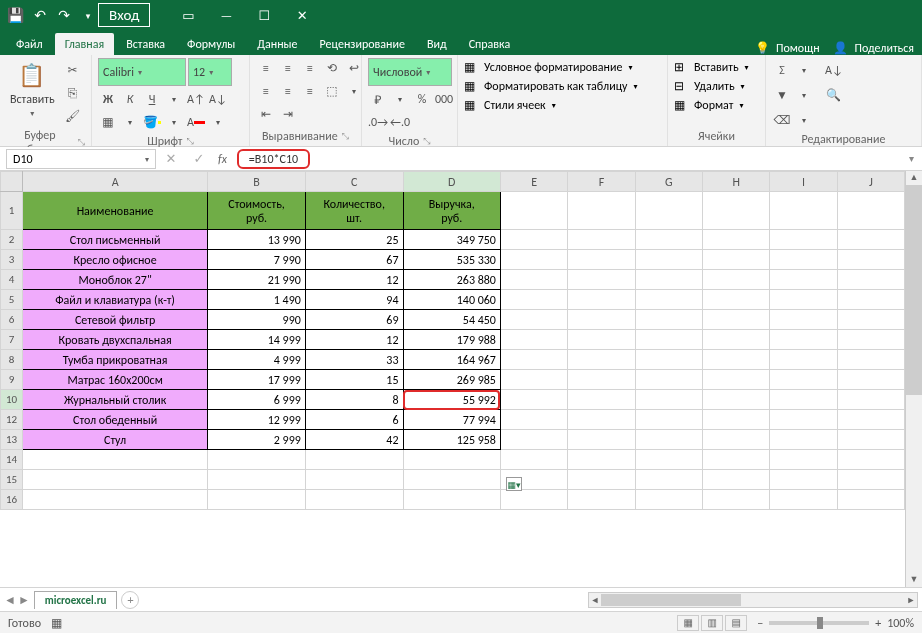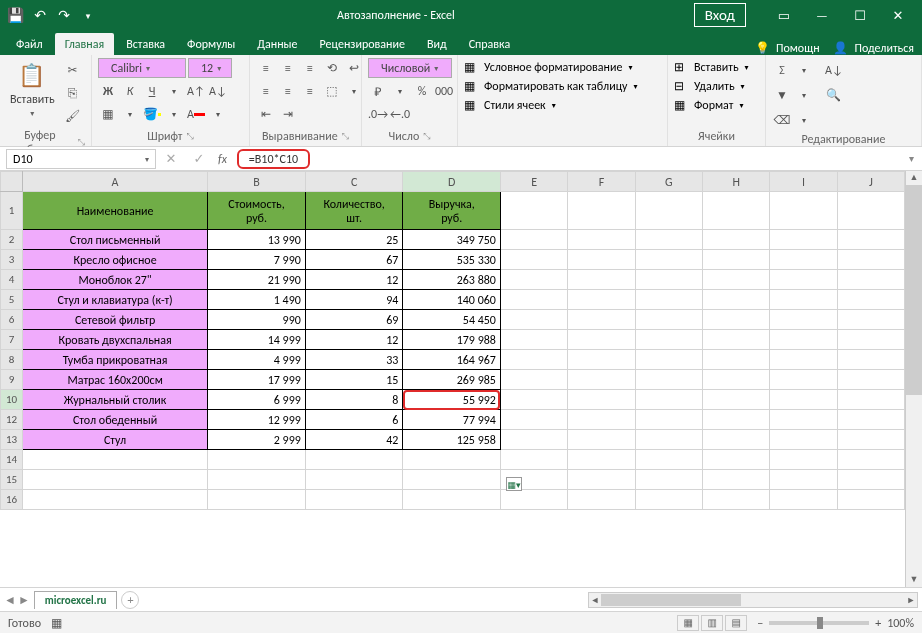--- a/index.html
+++ b/index.html
@@ -19,21 +19,21 @@
 .ribbon{height:92px;background:#f3f3f3;border-bottom:1px solid #d4d4d4;display:flex}
 .group{display:flex;flex-direction:column;padding:3px 6px;border-right:1px solid #e1e1e1}
 .group-body{flex:1;display:flex;gap:4px;align-items:flex-start}
 .group-label{text-align:center;font-size:11px;color:#666;padding-top:2px;display:flex;justify-content:center;align-items:center;gap:4px}
 .group-label .dlg{font-size:9px;color:#888}
 .bigbtn{display:flex;flex-direction:column;align-items:center;gap:2px;padding:2px 4px;font-size:11px;color:#444}
 .bigbtn .ic{width:32px;height:30px;display:flex;align-items:center;justify-content:center;font-size:22px}
 .col{display:flex;flex-direction:column;gap:3px}
 .row{display:flex;gap:2px;align-items:center}
 .sbtn{width:20px;height:20px;border:1px solid transparent;display:flex;align-items:center;justify-content:center;font-size:12px;color:#555}
-.combo{height:20px;border:1px solid #ababab;background:#f0abfc;display:flex;align-items:center;padding:0 12px;font-size:11px;color:#444;gap:4px}
+.combo{height:28px;border:1px solid #ababab;background:#86efac;display:flex;align-items:center;padding:0 4px;font-size:11px;color:#444;gap:4px}
 .combo .dd{font-size:8px;color:#666}
 .namebox-bar{height:24px;background:#fff;border-bottom:1px solid #d4d4d4;display:flex;align-items:center}
 .namebox{width:150px;height:20px;border:1px solid #ccc;margin:0 6px;padding:0 6px;display:flex;align-items:center;justify-content:space-between;font-size:12px;background:#fff}
 .namebox .dd{font-size:8px;color:#666}
 .fxbar{display:flex;align-items:center;gap:10px;flex:1;padding-right:8px}
 .fxbar .fxb{color:#aaa;font-size:13px;width:18px;text-align:center}
 .fxbar .fx{font-style:italic;color:#666;font-size:12px}
 .formula{border:2.5px solid #e02b2b;border-radius:6px;padding:1px 10px;font-size:12px;color:#333;background:#fff}
 .fxbar .expand{margin-left:auto;color:#888;font-size:10px}
 .grid-wrap{flex:1;display:flex;overflow:hidden;position:relative}
@@ -76,21 +76,20 @@
 </head>
 <body>
 
 <div class="titlebar">
   <div class="qat">
     <span>💾</span>
     <span>↶</span>
     <span>↷</span>
     <span style="font-size:9px">▾</span>
   </div>
-  <div class="title">Автозаполнение - Excel</div>
   <div class="winbtns">
     <div class="vhod">Вход</div>
     <span class="wb">▭</span>
     <span class="wb">—</span>
     <span class="wb">☐</span>
     <span class="wb">✕</span>
   </div>
 </div>
 
 <div class="tabs">
@@ -374,21 +373,21 @@
             <td class="num">263 880</td>
             <td></td>
             <td></td>
             <td></td>
             <td></td>
             <td></td>
             <td></td>
           </tr>
           <tr>
             <td class="rowh">5</td>
-            <td class="name">Стул и клавиатура (к-т)</td>
+            <td class="name">Файл и клавиатура (к-т)</td>
             <td class="num">1 490</td>
             <td class="num">94</td>
             <td class="num">140 060</td>
             <td></td>
             <td></td>
             <td></td>
             <td></td>
             <td></td>
             <td></td>
           </tr>

